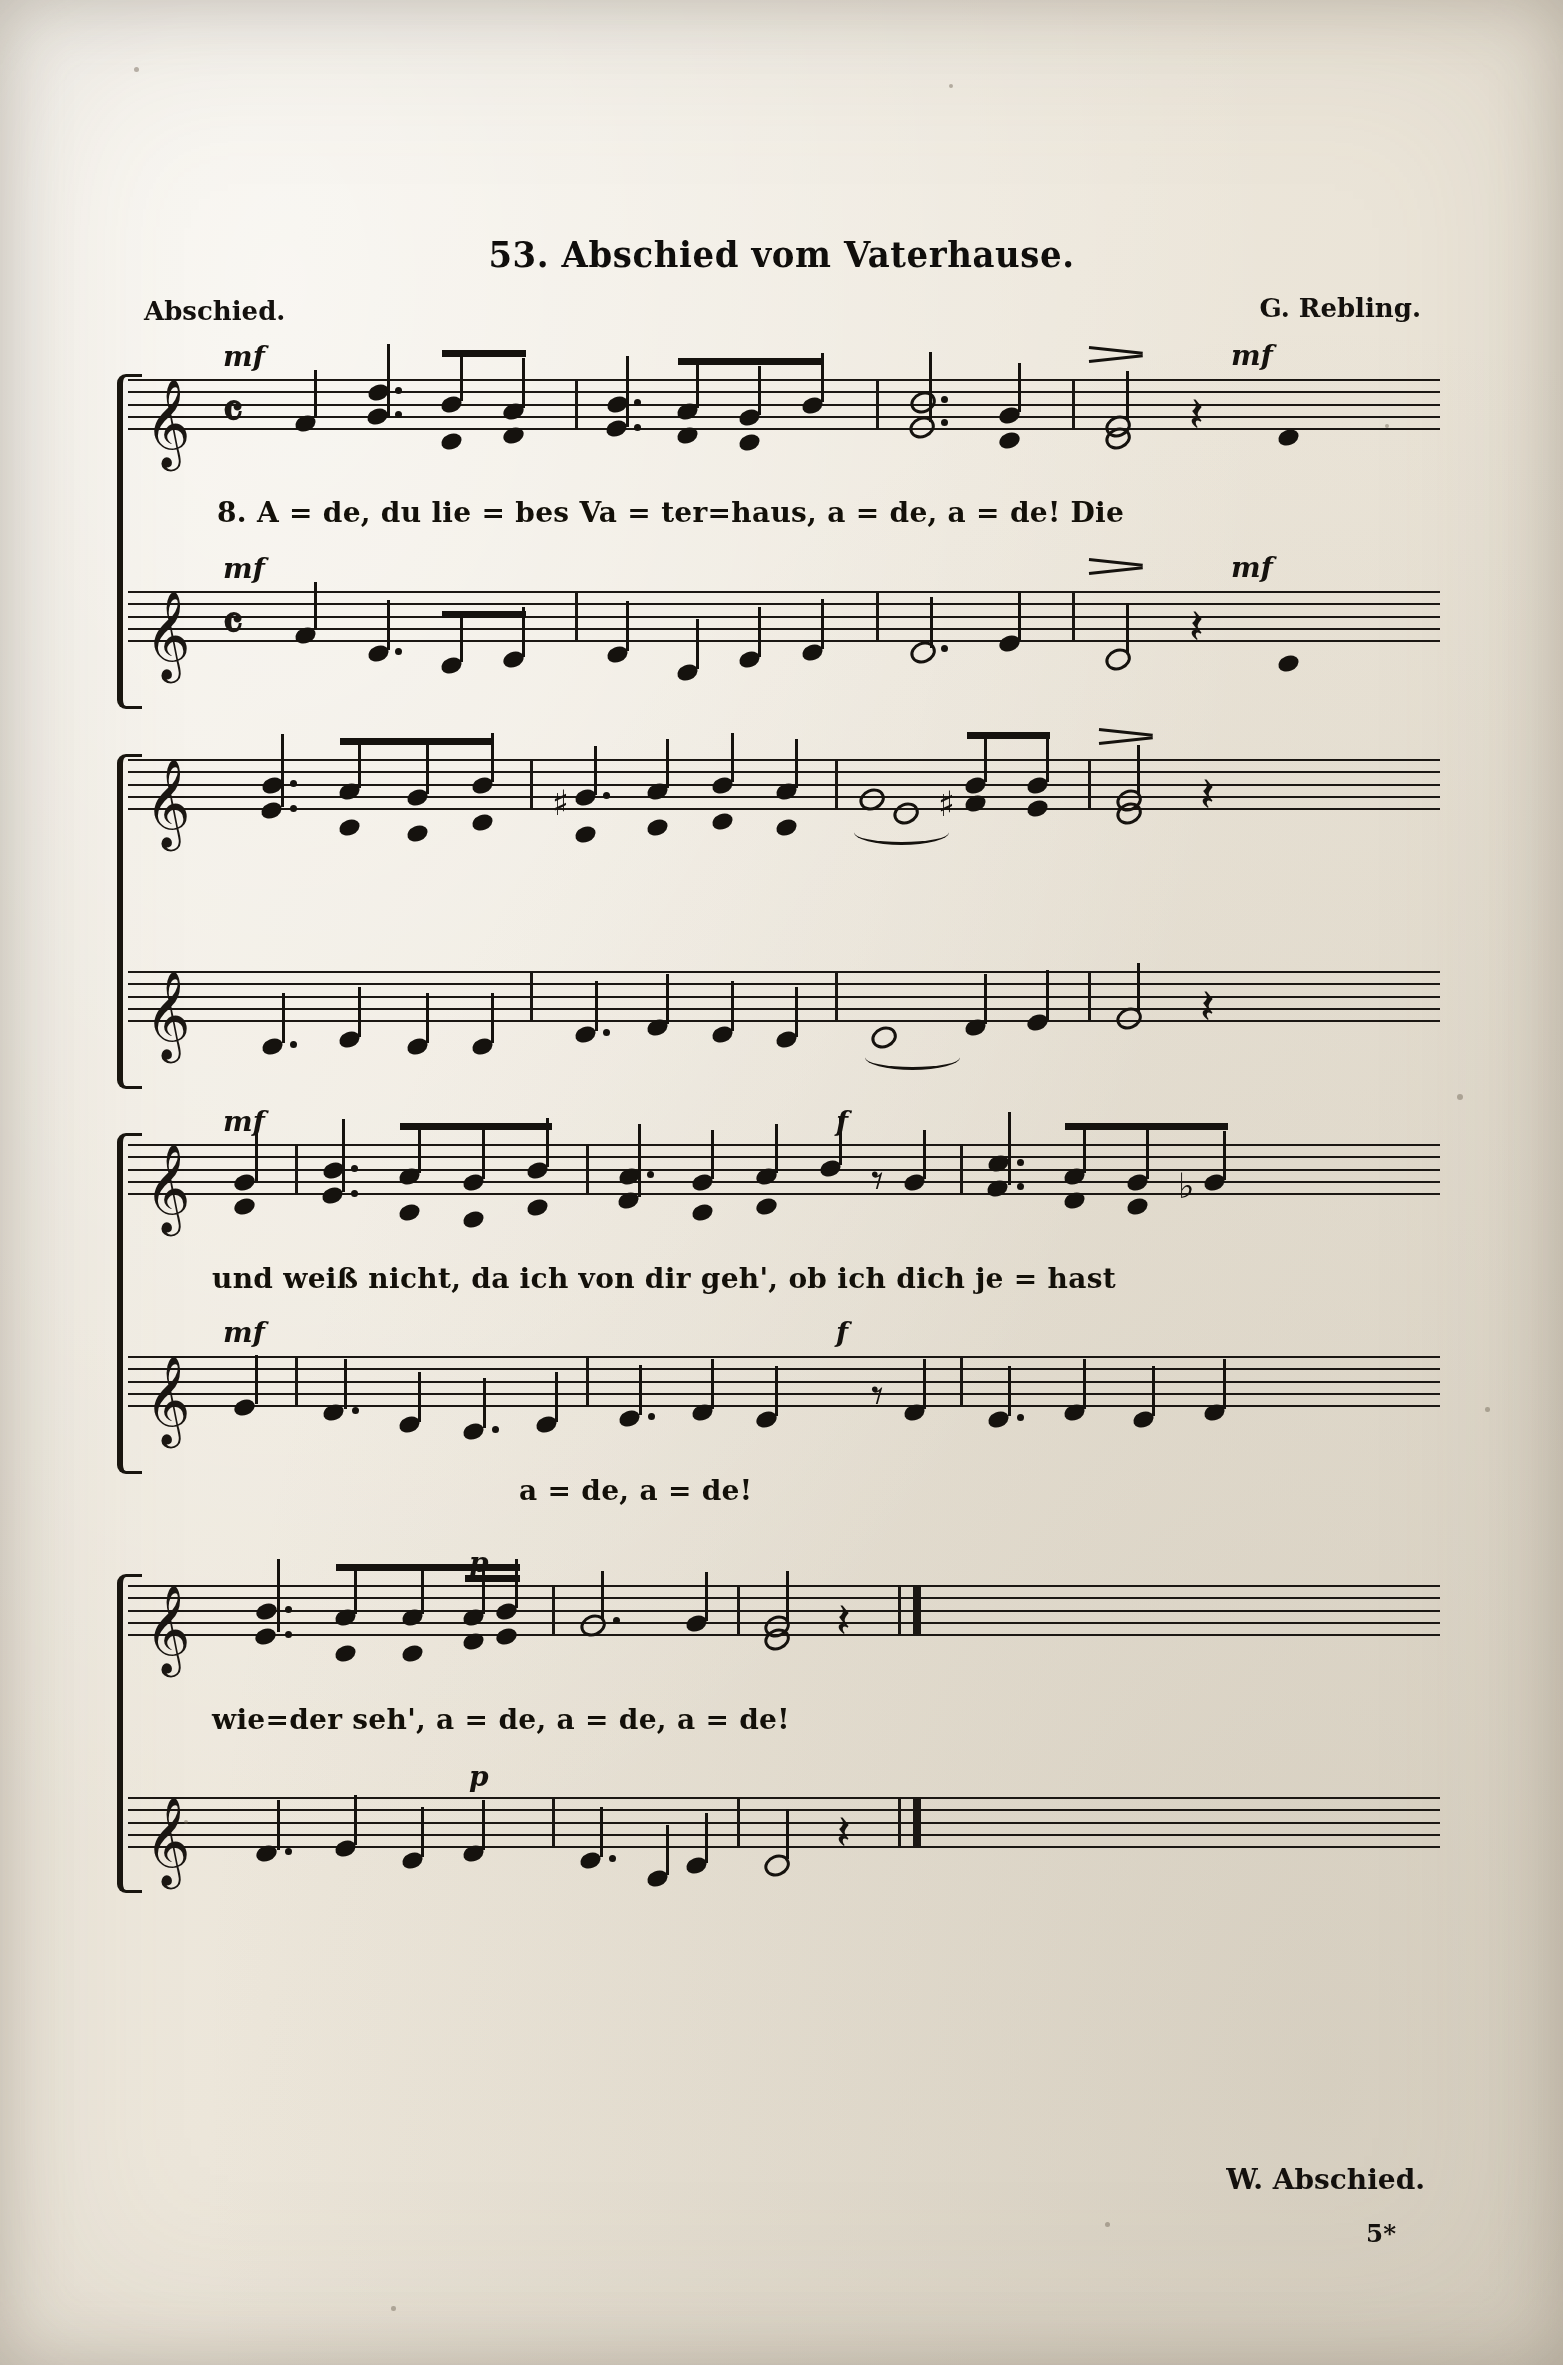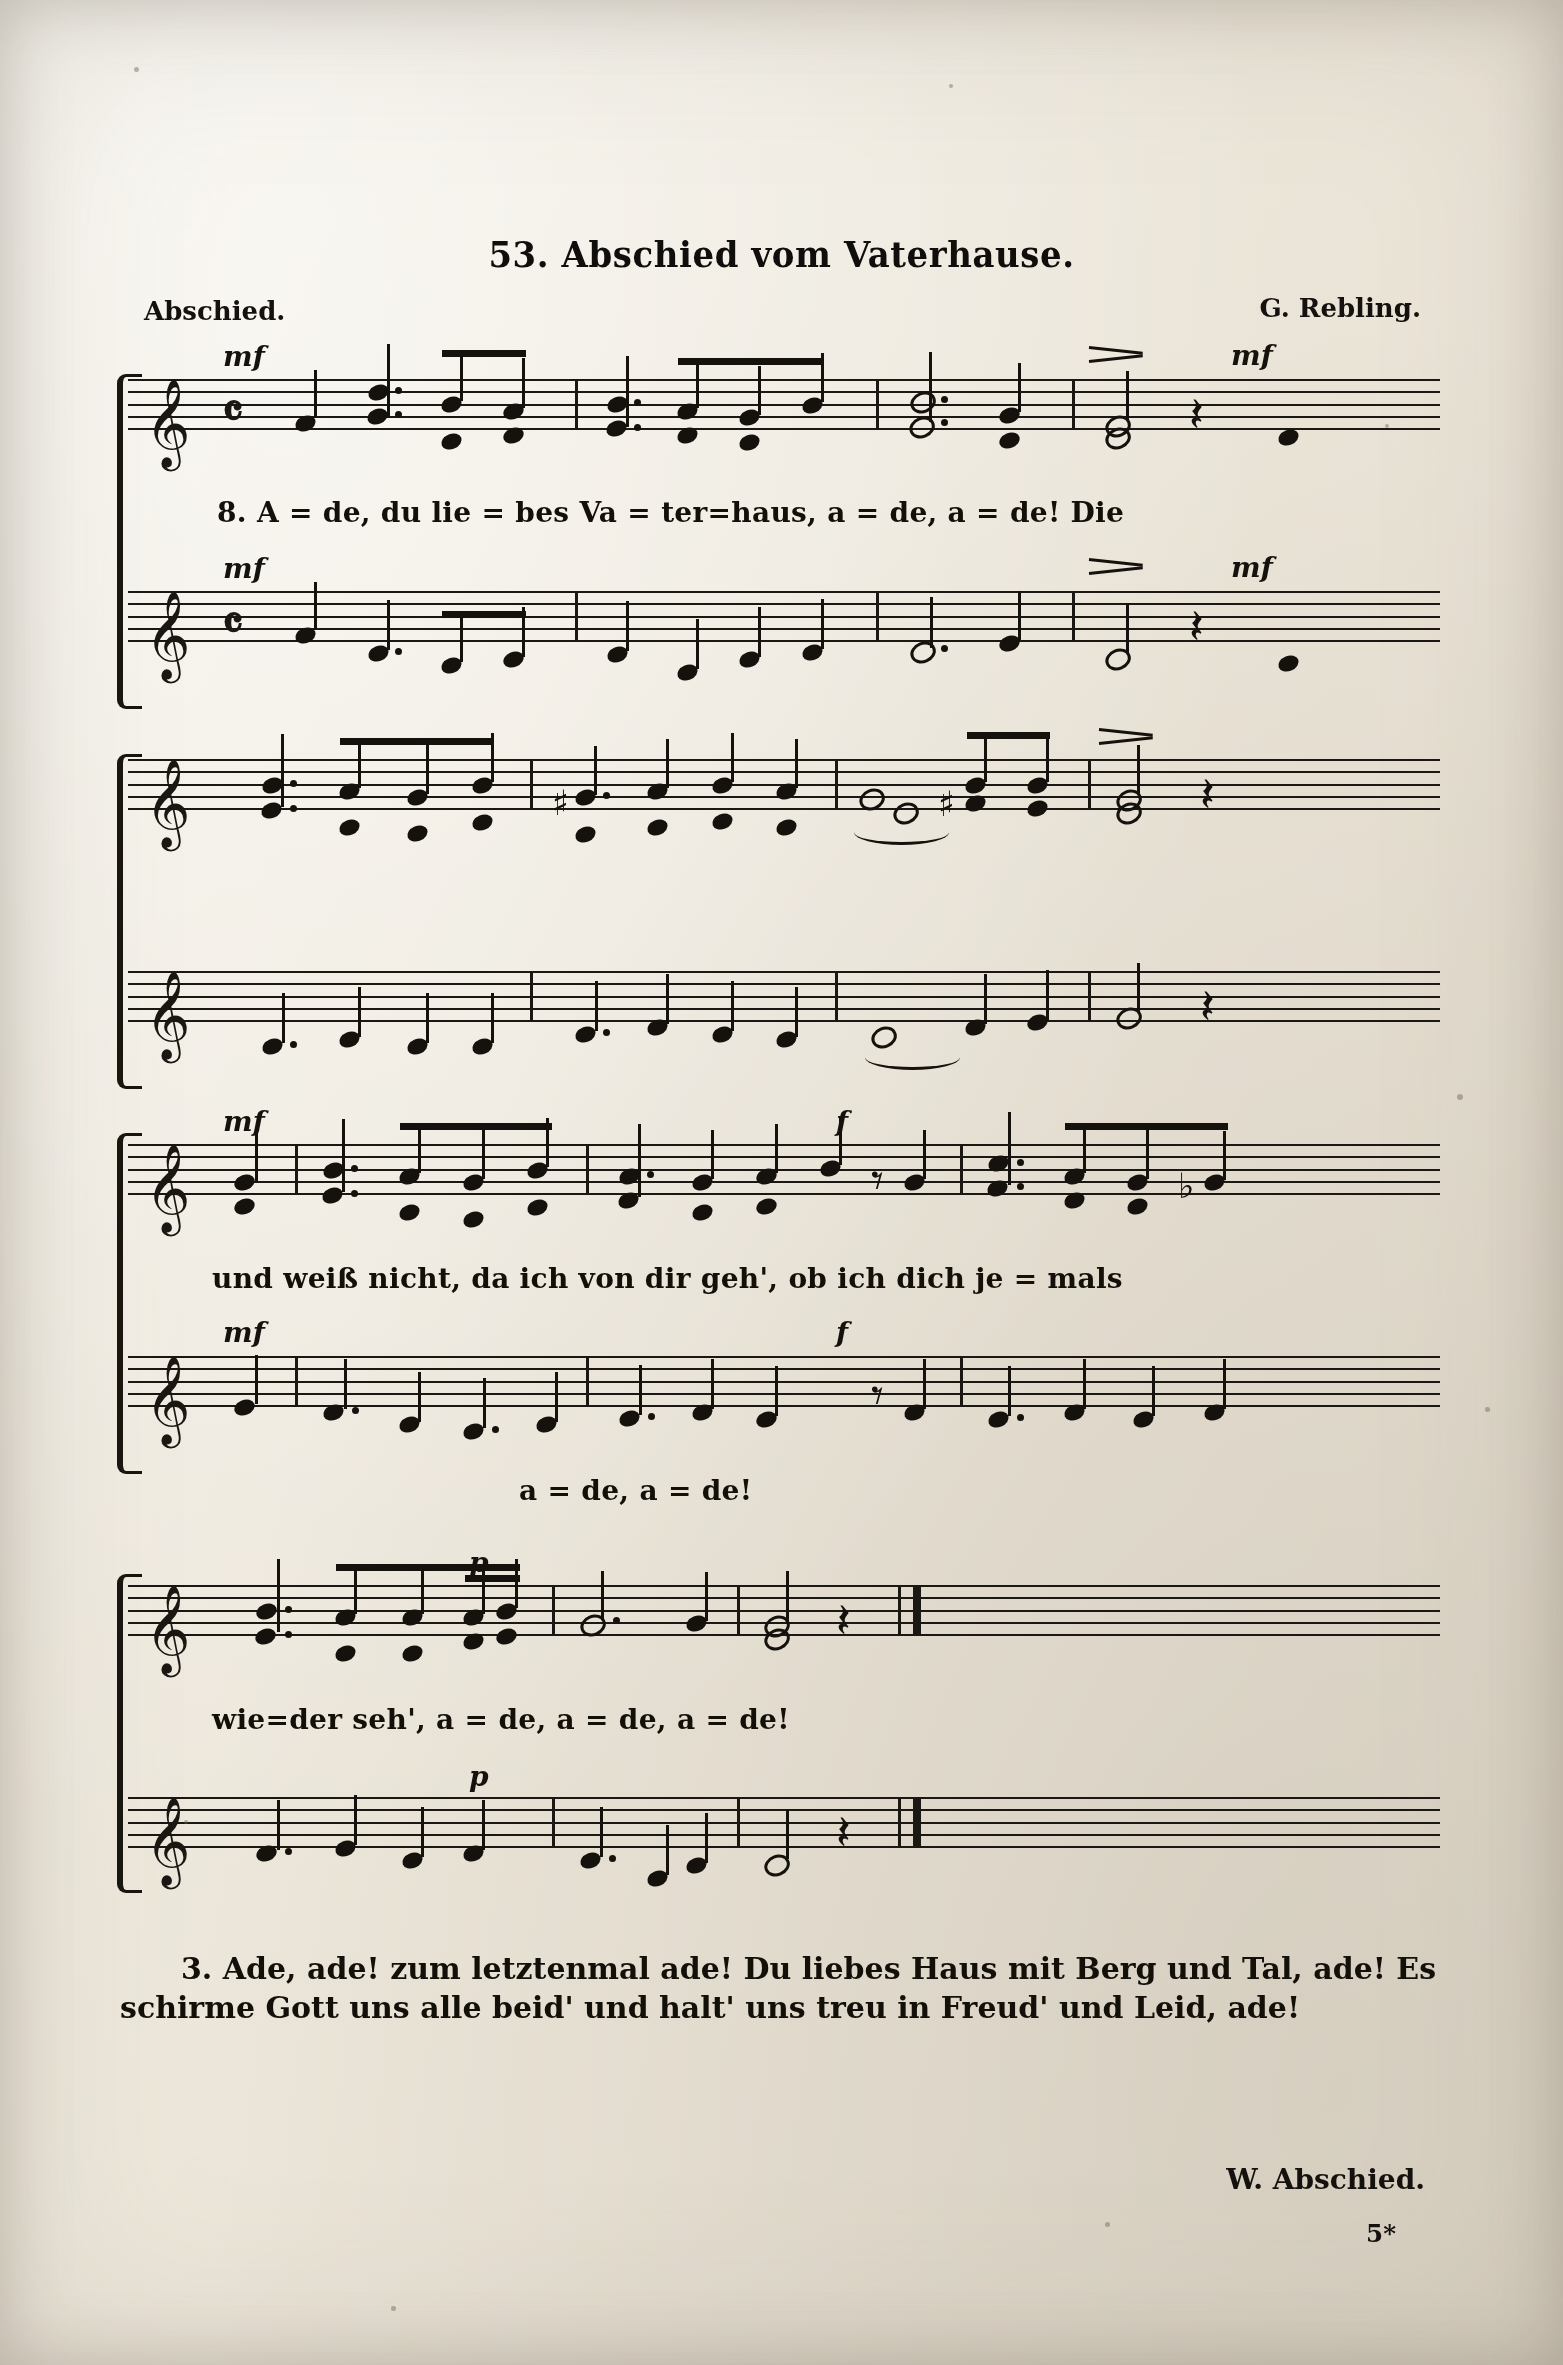--- a/index.html
+++ b/index.html
@@ -594,21 +594,21 @@
         <div class="note" style="left:999px;top:55px;"></div>
         <div class="accidental" style="left:1050px;top:42px;">♭</div>
         <div class="note" style="left:1076px;top:31px;"></div>
           <div class="stem" style="left:1095px;top:-13.4px;height:49px;"></div>
         <div class="beam" style="left:937px;top:-21px;width:163px;"></div>
       </div>
 
       <div class="dyn" style="left:95px;top:-17px;">mf</div>
       <div class="dyn" style="left:708px;top:-17px;">f</div>
 
-      <div class="lyric" style="left:84px;top:140px;">und weiß nicht,  da  ich von  dir  geh',   ob   ich dich je = mals</div>
+      <div class="lyric" style="left:84px;top:140px;">und weiß nicht,  da  ich von  dir  geh',   ob   ich dich je = hast</div>
 
       <div class="stave" style="top:234px;">
         <div class="ln"></div>
           <div class="ln"></div>
           <div class="ln"></div>
           <div class="ln"></div>
           <div class="ln"></div>
         <div class="clef" style="left:17px;top:44px;">𝄞</div>
 
         <div class="note" style="left:106px;top:44px;"></div>
@@ -752,24 +752,20 @@
         <div class="endbar-group">
           <div class="barline b1" style="left:770px;top:0;"></div>
           <div class="barline b2" style="left:785px;top:0;"></div>
         </div>
       </div>
 
       <div class="dyn" style="left:341px;top:197px;">p</div>
     </div>
 
     <div class="verses">
-      <div class="verse">
-        <span class="ind"></span><span>3.</span>
-        <span>Ade, ade! zum letztenmal ade!  Du liebes Haus mit Berg und Tal, ade!  Es schirme Gott uns alle beid' und halt' uns treu in Freud' und Leid, ade!</span>
-      </div>
     </div>
 
     <div class="author">W. Abschied.</div>
     <div class="sheet-sig">5*</div>
 
   </div>
 
   <div class="speck" style="left:134px;top:67px;width:5px;height:5px;"></div>
   <div class="speck" style="left:949px;top:84px;width:3.9px;height:3.9px;"></div>
   <div class="speck" style="left:1457px;top:1094px;width:6.1px;height:6.1px;"></div>

